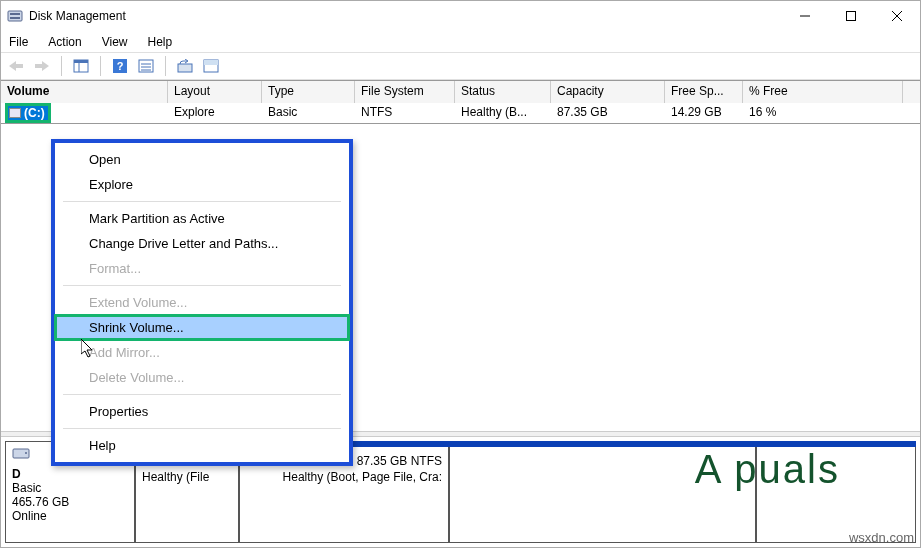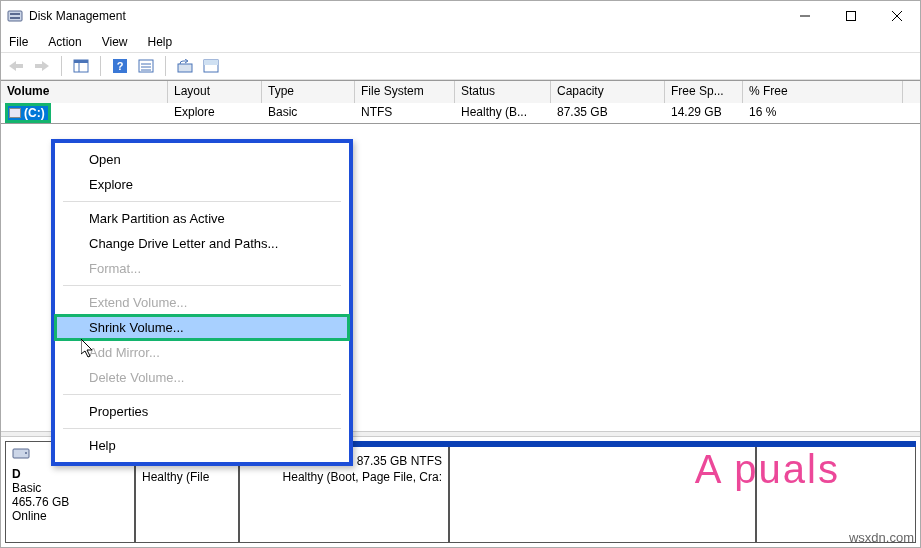--- a/index.html
+++ b/index.html
@@ -54,21 +54,21 @@
   .diskhdr .dicon { display: block; margin-bottom: 4px; }
   .diskhdr .dname { font-weight: bold; }
   .partition-row { flex: 1; display: flex; gap: 0; border-top: 6px solid #0b40b5; }
   .partition { border: 1px solid #555; border-top: none; padding: 6px; font-size: 12px; line-height: 1.35; overflow: hidden; }
   .partition.p1 { width: 104px; }
   .partition.p2 { width: 210px; text-align: right; }
   .partition.p3 { flex: 1; }
   .partition.p4 { width: 160px; }
 
   
-  .watermark { position: absolute; right: 80px; bottom: 55px; font-size: 40px; font-weight: 300; color: #ec4899; letter-spacing: 2px; pointer-events: none; }
+  .watermark { position: absolute; right: 80px; bottom: 55px; font-size: 40px; font-weight: 300; color: #14532d; letter-spacing: 2px; pointer-events: none; }
   .wsxdn { position: absolute; right: 6px; bottom: 2px; font-size: 13px; color: #666; }
 
   
   .ctxmenu { position: absolute; top: 138px; left: 50px; width: 302px; background: #fff; border: 4px solid #1d4ed8; box-shadow: 2px 3px 6px rgba(0,0,0,.25); padding: 4px 0; z-index: 10; }
   .ctxitem { padding: 5px 10px 5px 34px; font-size: 13px; color: #000; }
   .ctxitem.disabled { color: #aaa; }
   .ctxitem.hover { background: #a8d0ff; }
   .ctxsep { height: 1px; background: #ddd; margin: 4px 8px; }
   .ctx-greenbox { outline: 3px solid #14b46e; outline-offset: -2px; }
   .cursor { position: absolute; top: 338px; left: 80px; z-index: 20; pointer-events: none; }

